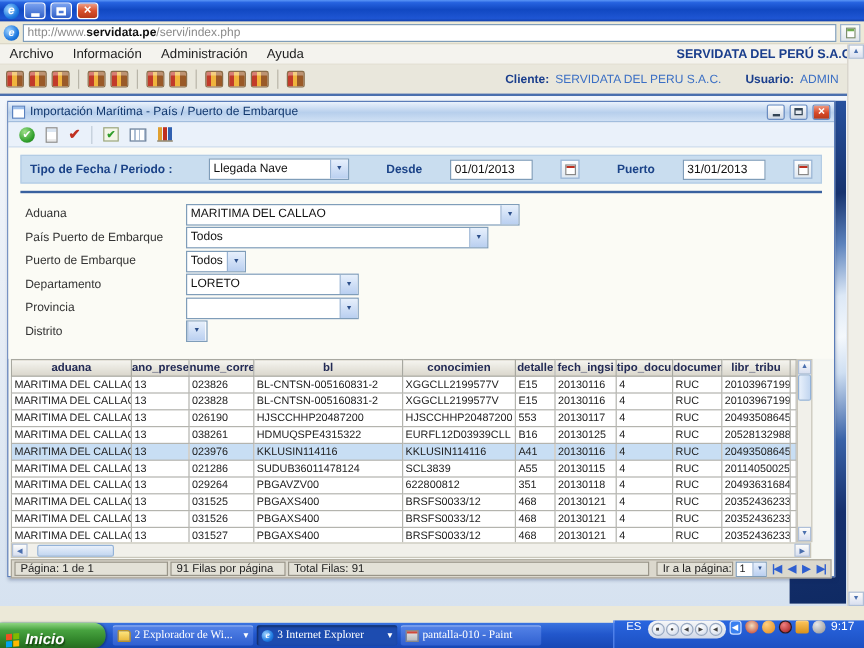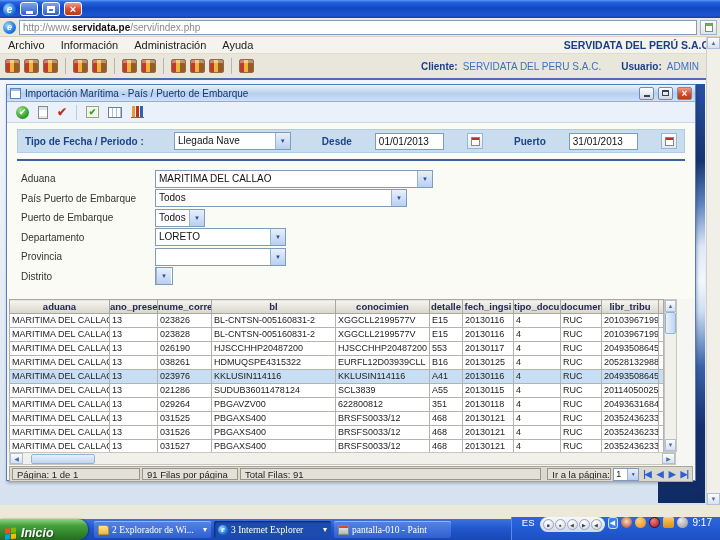--- a/index.html
+++ b/index.html
@@ -87,21 +87,21 @@
 
   .panel-body { height:176px; flex:none; background:#fbfbf5; position:relative; }
   .filter-row { margin:6px 10px 0; height:24px; background:#c9ddef; border:1px solid #b3cce4;
     display:flex; align-items:center; padding:0 7px; gap:23px; }
   .filter-row .flab { font-size:10px; font-weight:bold; color:#1b4388; width:126px; flex:none; }
   .blab { font-size:10px; font-weight:bold; color:#1b4388; margin-left:8px; }
   .combo { height:18px; background:#fff; border:1px solid #7f9db9; display:flex; align-items:stretch; overflow:hidden; }
   .combo .ctext { flex:1; font-size:10px; line-height:16px; padding:0 3px; white-space:nowrap; overflow:hidden; color:#111; }
   .combo .cbtn { width:15px; flex:none; background:linear-gradient(180deg,#e7f0fc,#b9cff0); border-left:1px solid #9ab4d4;
     color:#2c4f8a; font-size:6px; display:flex; align-items:center; justify-content:center; }
-  .w118{width:118px;} .w278{width:278px;} .w252{width:252px;} .w50{width:50px;} .w140{width:131px;} .w18{width:18px;}
+  .w118{width:118px;} .w278{width:278px;} .w252{width:252px;} .w50{width:50px;} .w140{width:144px;} .w18{width:18px;}
   .datebox { width:70px; height:17px; background:#fff; border:1px solid #7f9db9; font-size:10px; line-height:15px; padding:0 3px; color:#111; }
   .calbtn { width:16px; height:16px; border:1px solid #9ab4d4; background:linear-gradient(180deg,#fdfdfd,#dfe8f2);
     display:flex; align-items:center; justify-content:center; }
   .calbtn i { width:9px; height:9px; background:#fff; border:1px solid #888; box-shadow:inset 0 2px 0 #c03020; }
   .hrblue { margin:6px 10px 0; border-top:2px solid #39619f; }
   .fields { margin-top:8px; }
   .frow { display:flex; align-items:center; height:19.5px; padding-left:14px; }
   .frow .flabel { width:134px; flex:none; font-size:10px; color:#333; }
 
   

